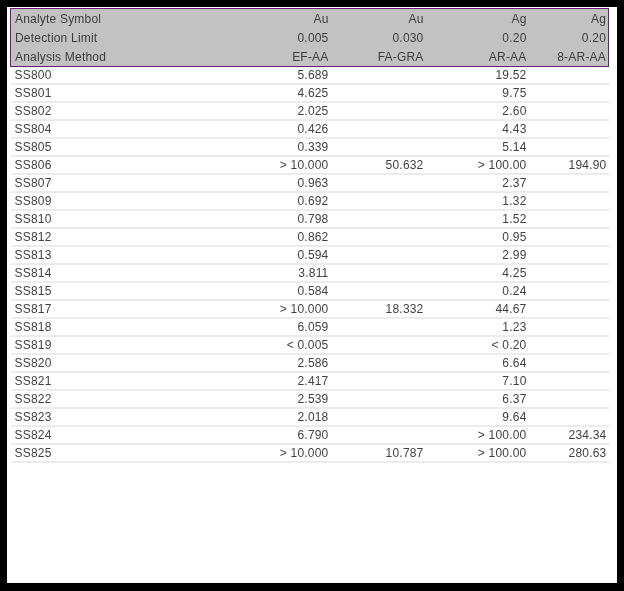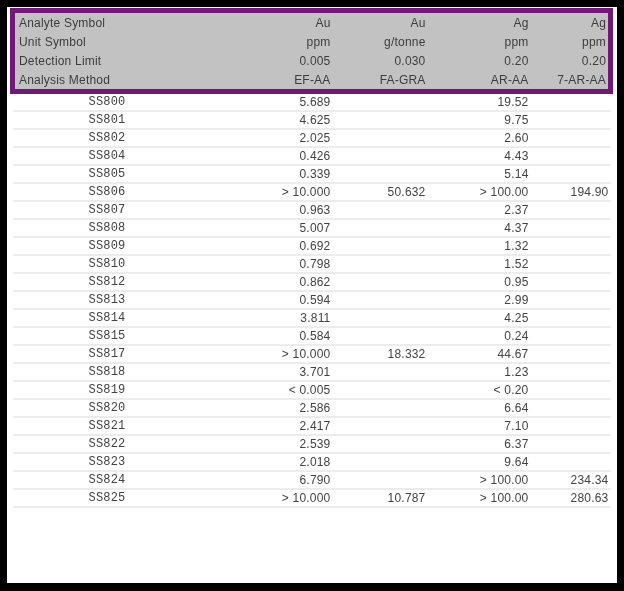--- a/index.html
+++ b/index.html
@@ -24,21 +24,21 @@
   table.assay {
     width: 598px;
     border-collapse: collapse;
     table-layout: fixed;
     font-size: 12px;
     color: #424242;
     letter-spacing: 0.2px;
   }
   thead {
     background: #c2c2c2;
-    border: 5px solid #701a75;
+    border: 1px solid #701a75;
   }
   thead th, thead td {
     height: 19px;
     padding: 0;
     font-weight: normal;
     color: #3d3d3d;
   }
   th.label {
     text-align: left;
     padding-left: 4px;
@@ -48,23 +48,22 @@
     padding-right: 2px;
   }
   tbody td {
     height: 16px;
     padding: 0;
     border-bottom: 2px solid #ececec;
     white-space: nowrap;
     overflow: hidden;
   }
   td.sample {
-    text-align: center;
+    text-align: left;
     padding-left: 4px;
-    font-family: Liberation Mono, monospace;
   }
 </style>
 </head>
 <body>
 
 <div class="frame">
   <table class="assay">
     <colgroup>
       <col style="width:185px">
       <col style="width:135px">
@@ -74,39 +73,32 @@
     </colgroup>
     <thead>
         <tr>
           <th class="label">Analyte Symbol</th>
           <td class="num">Au</td>
           <td class="num">Au</td>
           <td class="num">Ag</td>
           <td class="num">Ag</td>
         </tr>
         <tr>
-          <th class="label">Unit Symbol</th>
-          <td class="num">ppm</td>
-          <td class="num">g/tonne</td>
-          <td class="num">ppm</td>
-          <td class="num">ppm</td>
-        </tr>
-        <tr>
           <th class="label">Detection Limit</th>
           <td class="num">0.005</td>
           <td class="num">0.030</td>
           <td class="num">0.20</td>
           <td class="num">0.20</td>
         </tr>
         <tr>
           <th class="label">Analysis Method</th>
           <td class="num">EF-AA</td>
           <td class="num">FA-GRA</td>
           <td class="num">AR-AA</td>
-          <td class="num">7-AR-AA</td>
+          <td class="num">8-AR-AA</td>
         </tr>
       </thead>
     <tbody>
         <tr>
           <td class="sample">SS800</td>
           <td class="num">5.689</td>
           <td class="num"></td>
           <td class="num">19.52</td>
           <td class="num"></td>
         </tr>
@@ -146,27 +138,20 @@
           <td class="num">194.90</td>
         </tr>
         <tr>
           <td class="sample">SS807</td>
           <td class="num">0.963</td>
           <td class="num"></td>
           <td class="num">2.37</td>
           <td class="num"></td>
         </tr>
         <tr>
-          <td class="sample">SS808</td>
-          <td class="num">5.007</td>
-          <td class="num"></td>
-          <td class="num">4.37</td>
-          <td class="num"></td>
-        </tr>
-        <tr>
           <td class="sample">SS809</td>
           <td class="num">0.692</td>
           <td class="num"></td>
           <td class="num">1.32</td>
           <td class="num"></td>
         </tr>
         <tr>
           <td class="sample">SS810</td>
           <td class="num">0.798</td>
           <td class="num"></td>
@@ -203,21 +188,21 @@
         </tr>
         <tr>
           <td class="sample">SS817</td>
           <td class="num">&gt; 10.000</td>
           <td class="num">18.332</td>
           <td class="num">44.67</td>
           <td class="num"></td>
         </tr>
         <tr>
           <td class="sample">SS818</td>
-          <td class="num">3.701</td>
+          <td class="num">6.059</td>
           <td class="num"></td>
           <td class="num">1.23</td>
           <td class="num"></td>
         </tr>
         <tr>
           <td class="sample">SS819</td>
           <td class="num">&lt; 0.005</td>
           <td class="num"></td>
           <td class="num">&lt; 0.20</td>
           <td class="num"></td>

